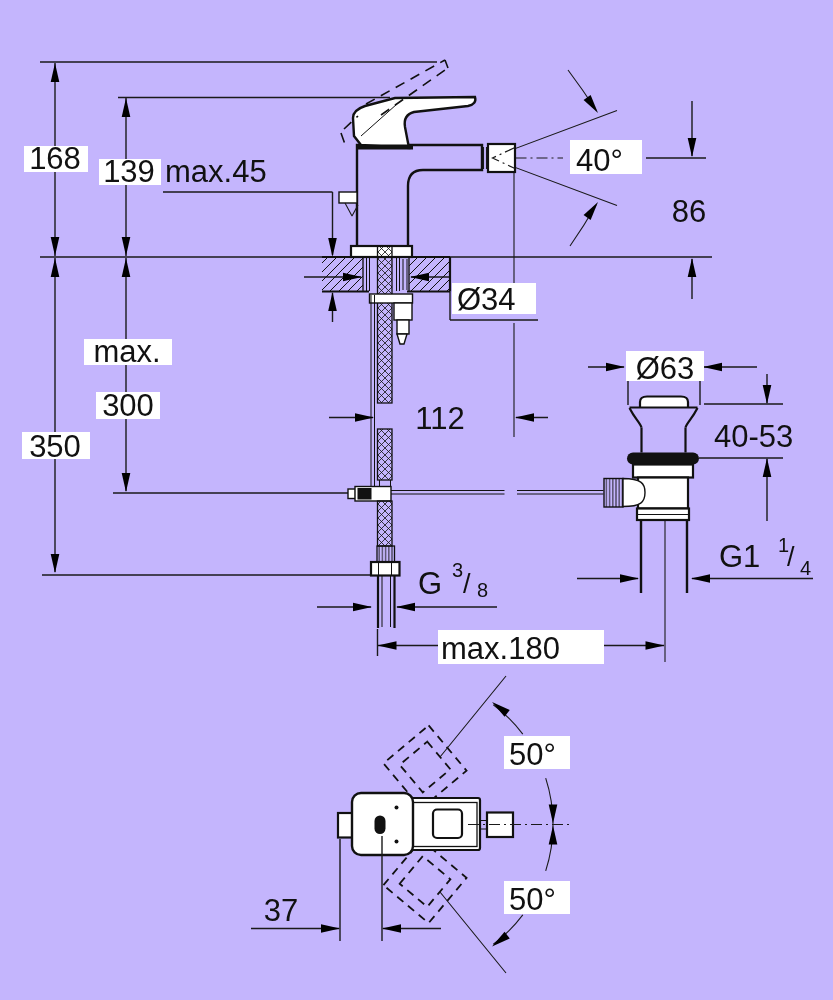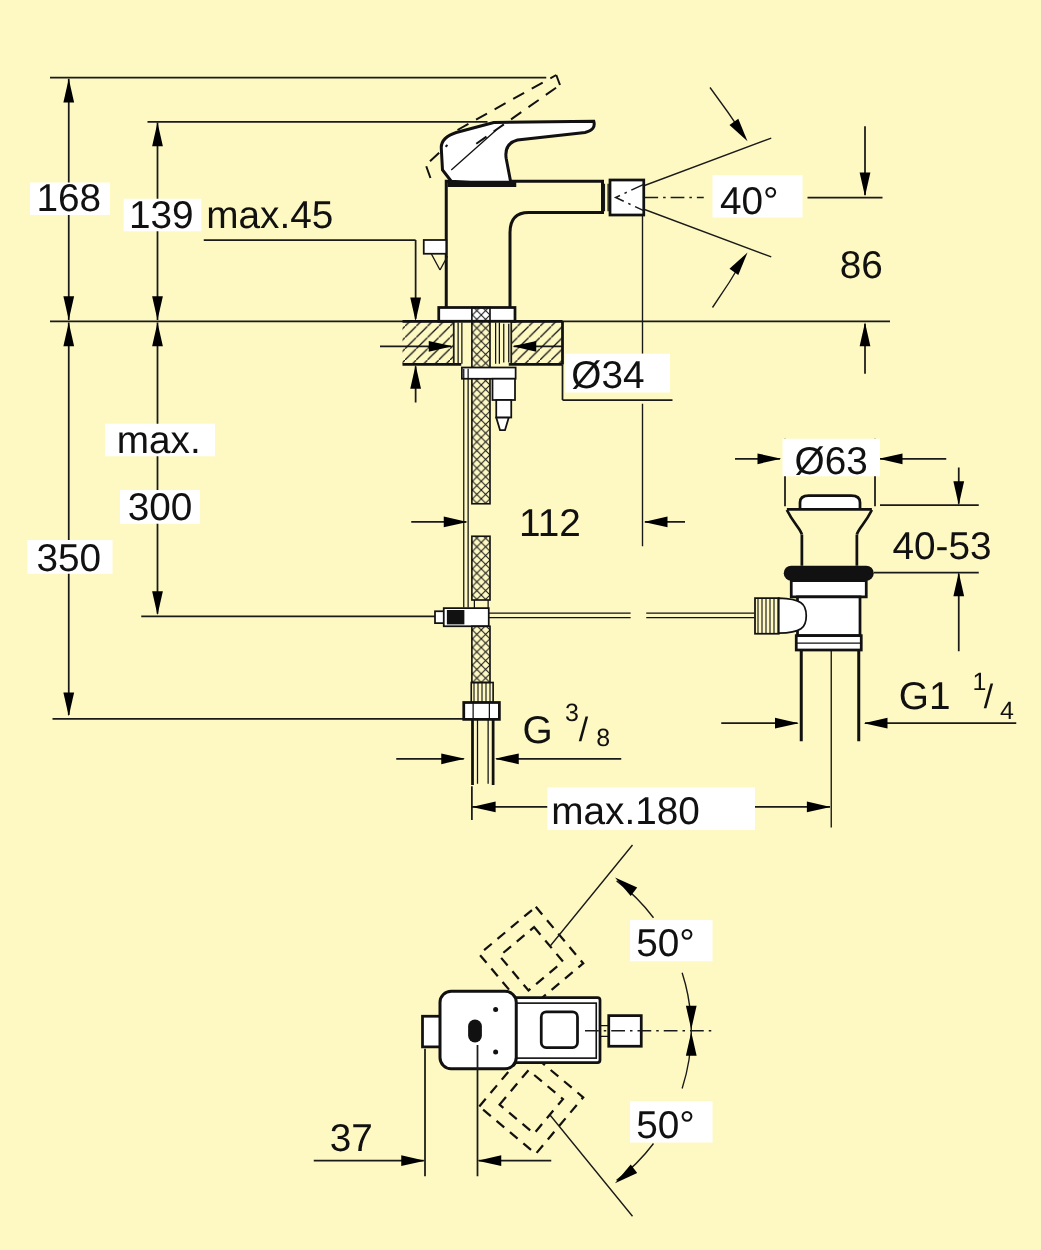--- a/index.html
+++ b/index.html
@@ -1,16 +1,16 @@
 <!DOCTYPE html>
 <html><head>
 <meta charset="utf-8">
 <style>
   html,body{margin:0;padding:0;background:#fff;}
-  #page{position:relative;width:833px;height:1000px;background:#fef9c3;overflow:hidden;
+  #page{position:relative;width:833px;height:1000px;background:#c4b5fd;overflow:hidden;
         font-family:"Liberation Sans", sans-serif;}
   svg{display:block;}
   .dim{stroke:#1a1a1a;stroke-width:1.4;fill:none;}
   .thin{stroke:#1a1a1a;stroke-width:1.1;fill:none;}
   .ink{stroke:#111;stroke-width:2.2;fill:none;}
   .ink25{stroke:#111;stroke-width:2.4;fill:none;}
   .inkw{stroke:#111;stroke-width:2.2;fill:#fff;}
   .inkw25{stroke:#111;stroke-width:2.4;fill:#fff;}
   .inkw14{stroke:#111;stroke-width:1.4;fill:#fff;}
   .inner{stroke:#111;stroke-width:1;fill:none;}

